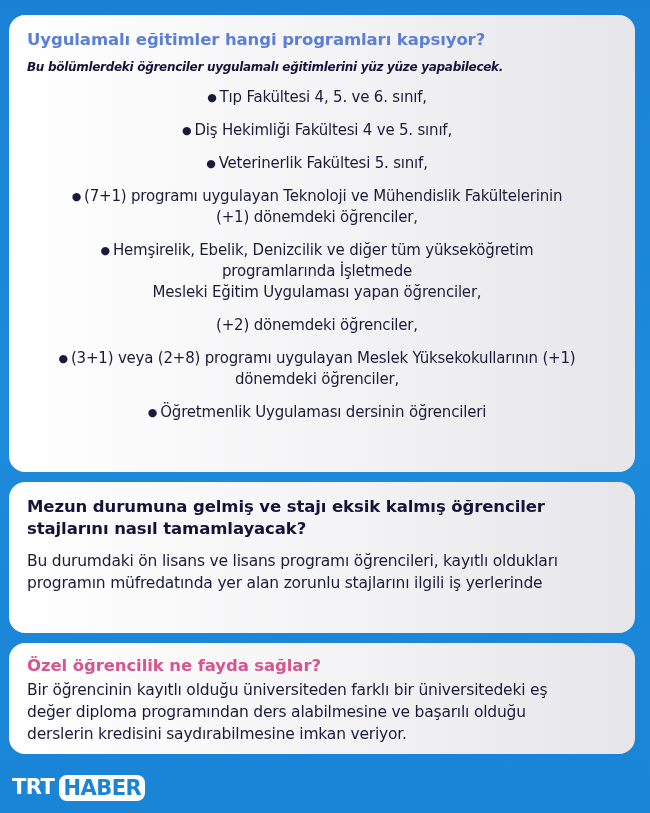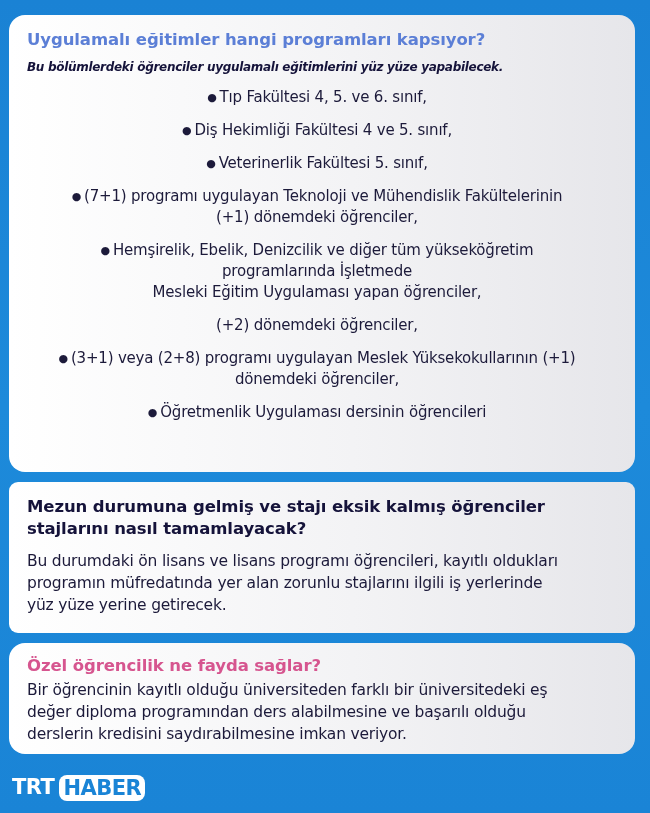--- a/index.html
+++ b/index.html
@@ -11,21 +11,21 @@
     position: relative;
     color: #1c1a3a;
   }
   .card {
     position: absolute; left: 9px; width: 626px;
     background: linear-gradient(90deg, #ffffff 0%, #f3f3f5 55%, #e6e6ea 100%);
     border-radius: 16px;
     box-sizing: border-box;
   }
   #card1 { top: 15px; height: 457px; padding: 14px 28px 0 18px; }
-  #card2 { top: 482px; height: 151px; padding: 14px 18px 0 18px; border-radius: 9px; }
+  #card2 { top: 482px; height: 151px; padding: 14px 18px 0 18px; }
   #card3 { top: 643px; height: 111px; padding: 12px 4px 0 18px; }
   .title {
     font-weight: bold; font-size: 16.5px; line-height: 22px; margin: 0;
     letter-spacing: -0.1px;
   }
   .title.blue { color: #5c7fd6; }
   .title.dark { color: #15133a; }
   .title.pink { color: #d6558f; }
   .subtitle {
     font-style: italic; font-weight: bold; font-size: 12px; line-height: 20px;
@@ -91,21 +91,20 @@
 </div>
 
 <div class="card" id="card2">
   <h2 class="title dark">
     <span class="line">Mezun durumuna gelmiş ve stajı eksik kalmış öğrenciler</span>
     <span class="line">stajlarını nasıl tamamlayacak?</span>
   </h2>
   <p class="body-text">
     <span class="line">Bu durumdaki ön lisans ve lisans programı öğrencileri, kayıtlı oldukları</span>
     <span class="line">programın müfredatında yer alan zorunlu stajlarını ilgili iş yerlerinde</span>
-    <span class="line">yüz yüze yerine getirecek.</span>
   </p>
 </div>
 
 <div class="card" id="card3">
   <h2 class="title pink">Özel öğrencilik ne fayda sağlar?</h2>
   <p class="body-text">
     <span class="line">Bir öğrencinin kayıtlı olduğu üniversiteden farklı bir üniversitedeki eş</span>
     <span class="line">değer diploma programından ders alabilmesine ve başarılı olduğu</span>
     <span class="line">derslerin kredisini saydırabilmesine imkan veriyor.</span>
   </p>

